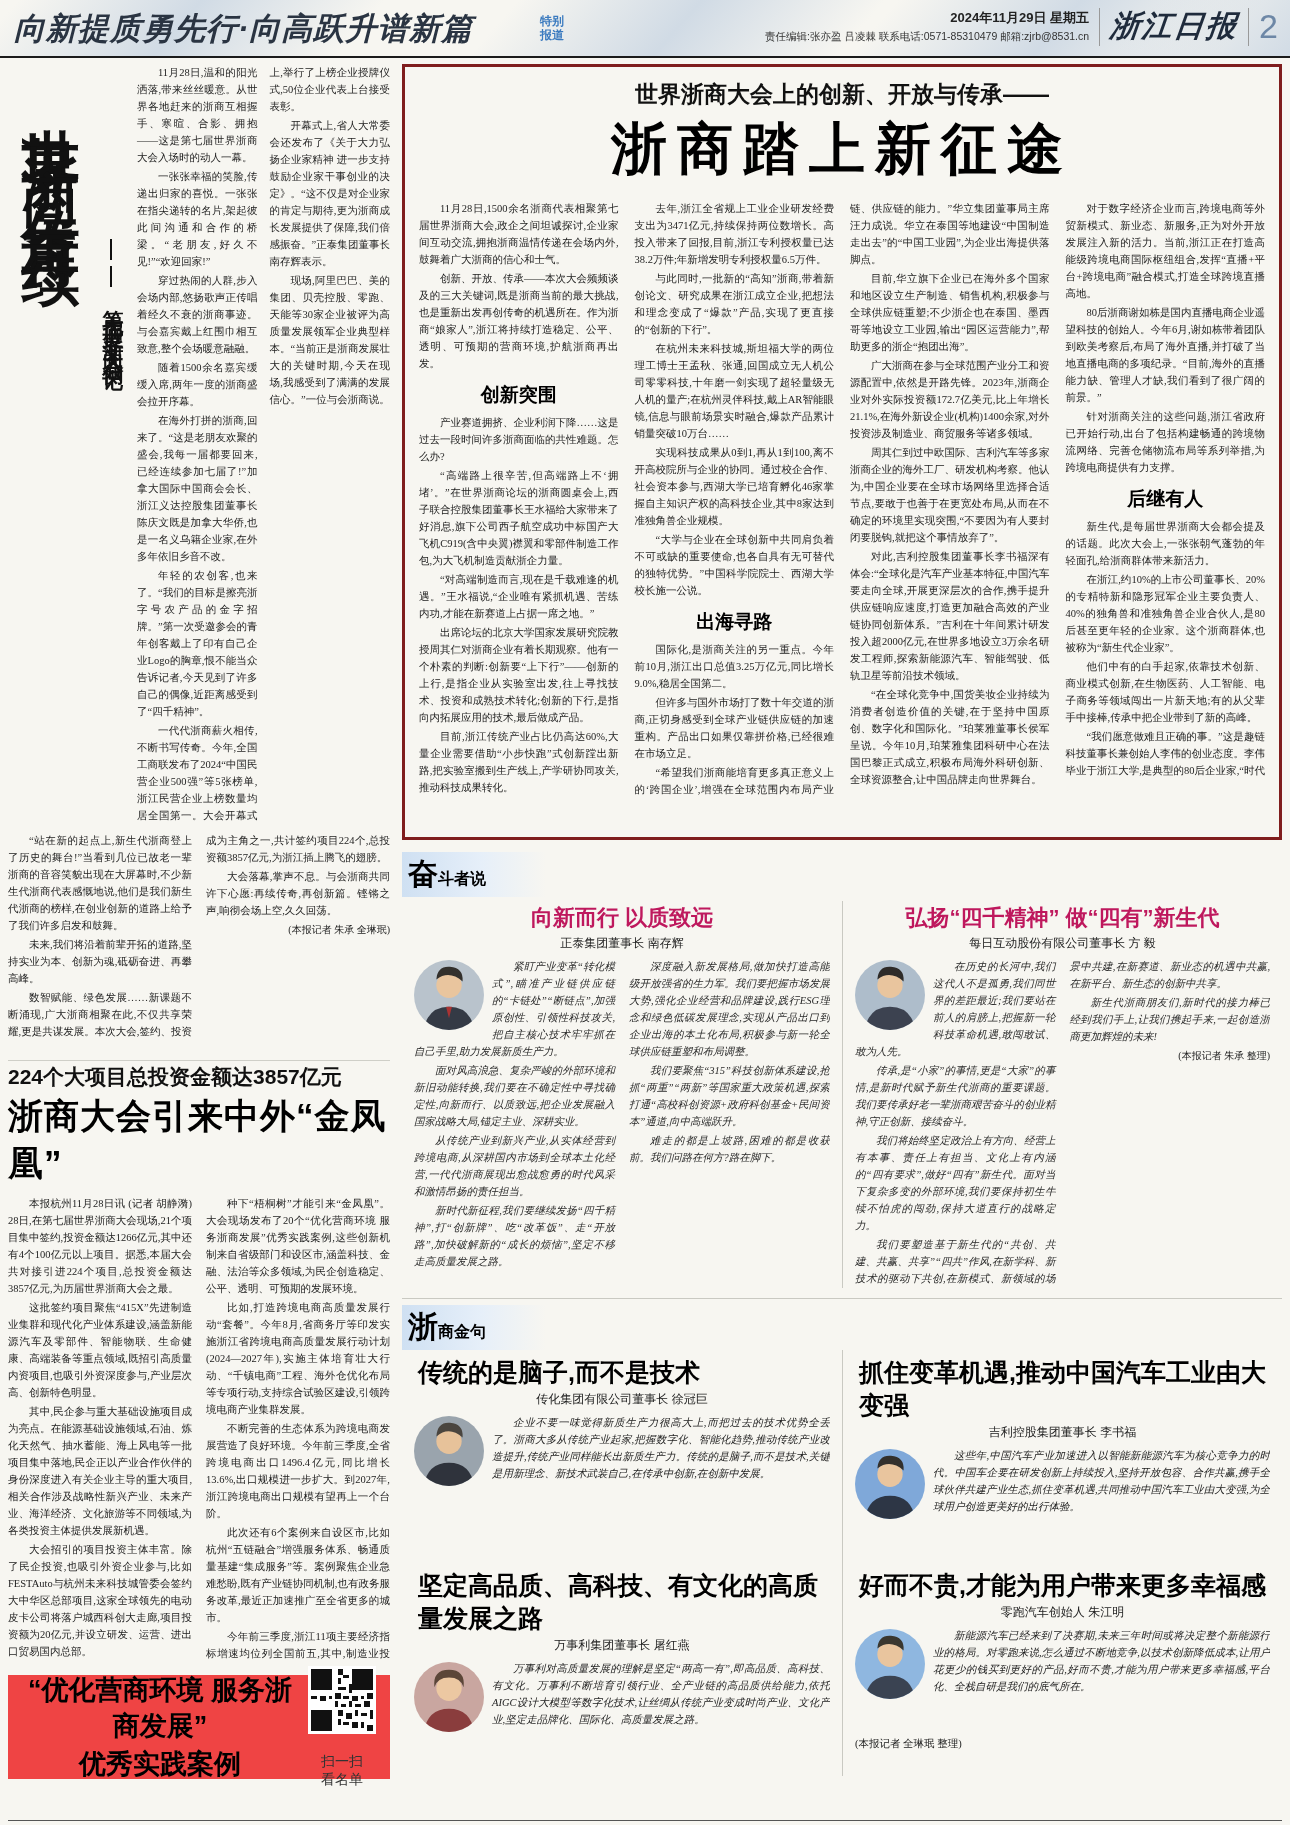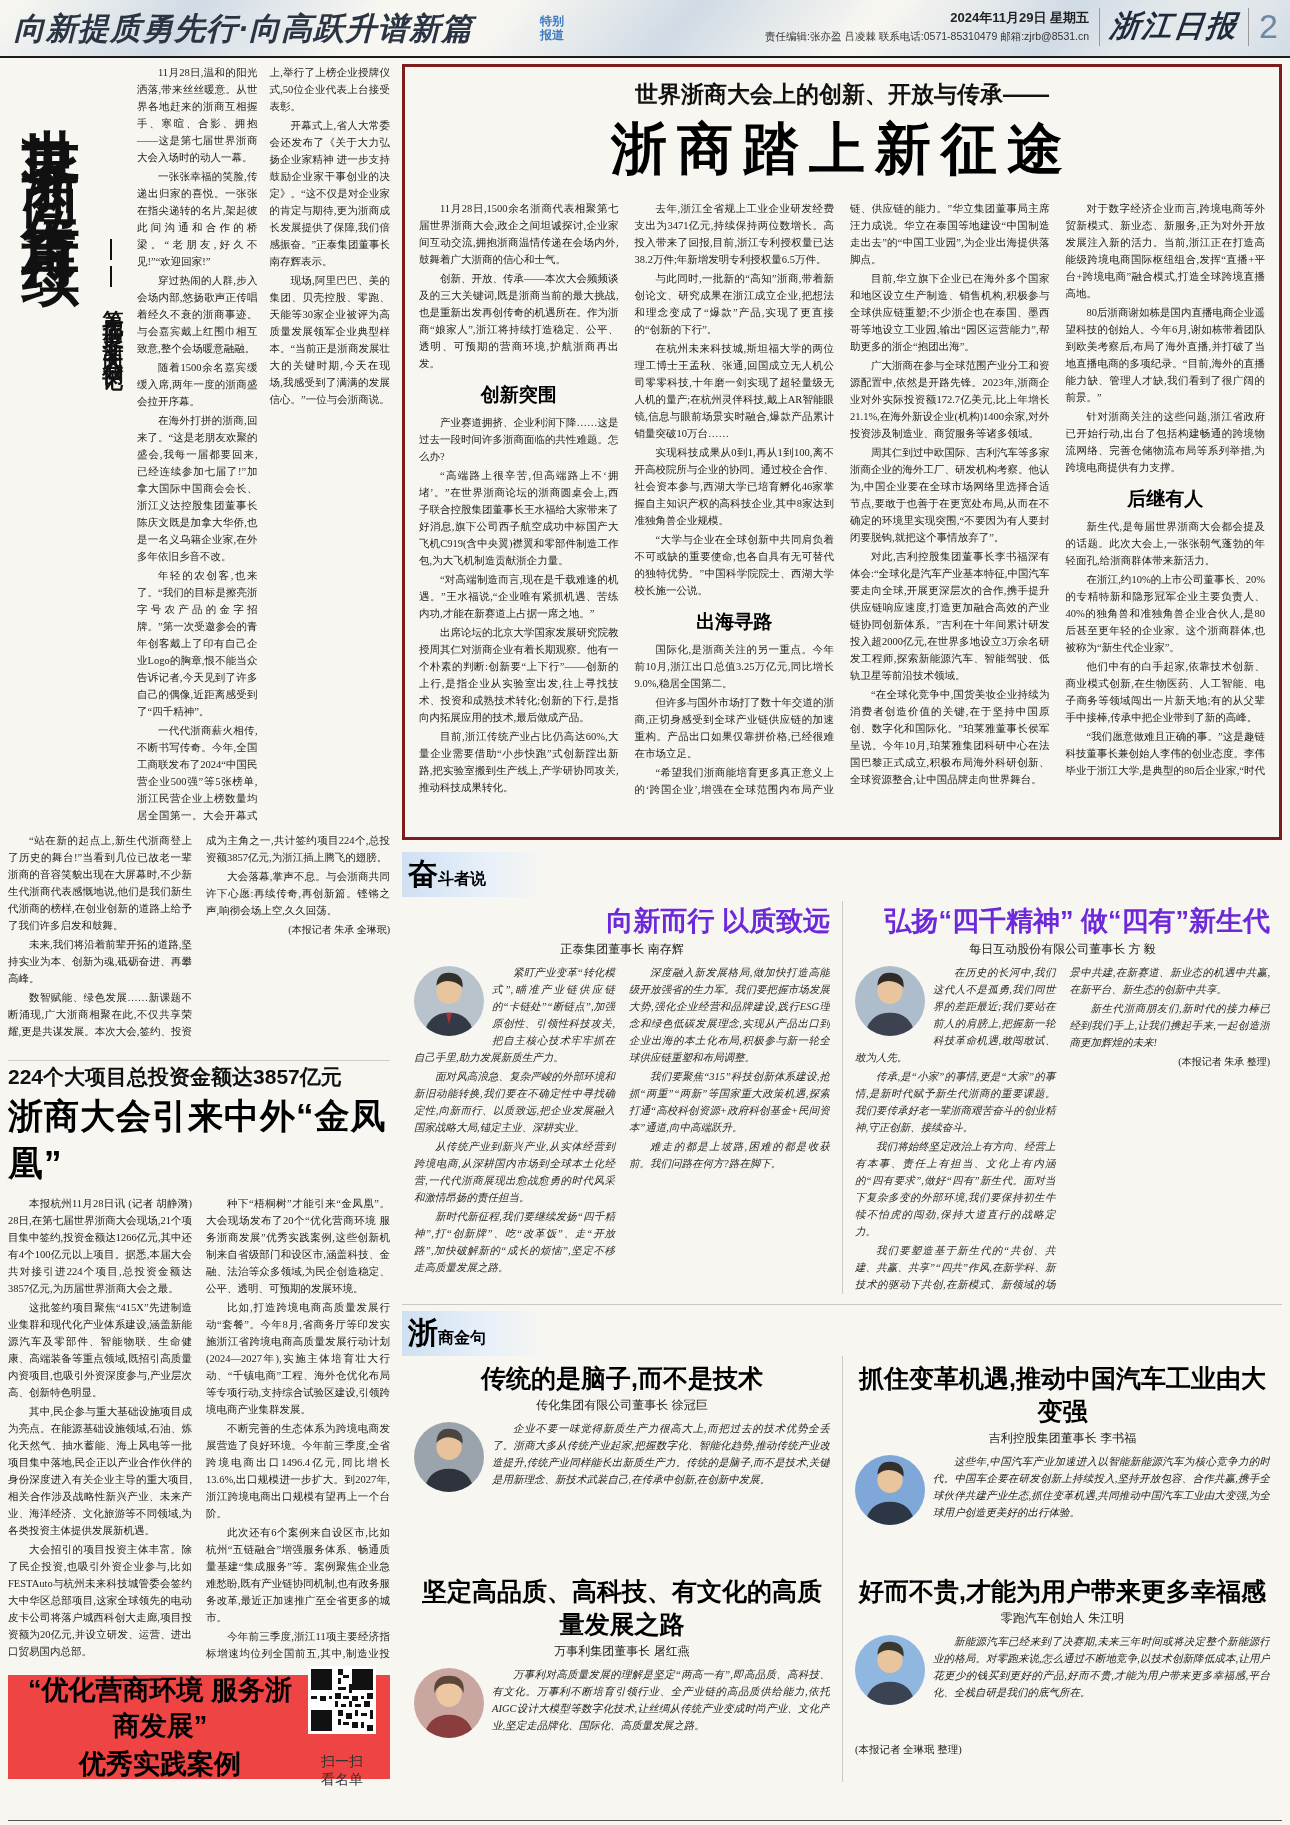--- a/index.html
+++ b/index.html
@@ -65,35 +65,35 @@
   
   .seclabel{display:inline-block;background:linear-gradient(90deg,#cfe0f2,#e6eff9 55%,rgba(230,239,249,0));
       padding:2px 60px 2px 6px;font-family:"Liberation Sans",sans-serif;color:#000;}
   .seclabel .big{font-size:30px;font-weight:900;}
   .seclabel .rest{font-size:16px;font-weight:700;}
   
   .fendou{margin-top:12px;}
   .fd-row{display:flex;margin-top:4px;}
   .fd-item{width:50%;padding:0 12px;box-sizing:border-box;}
   .fd-item + .fd-item{border-left:1px solid #c9c9c2;}
-  .fd-head{text-align:right;font-family:"Liberation Sans",sans-serif;font-weight:900;
-      font-size:27px;color:#6d28d9;margin:2px 0 2px;}
+  .fd-head{text-align:center;font-family:"Liberation Sans",sans-serif;font-weight:900;
+      font-size:22px;color:#be185d;margin:2px 0 2px;}
   .speaker{text-align:center;font-family:"Liberation Sans",sans-serif;font-size:12px;
       color:#222;margin-bottom:6px;}
   .fd-text{height:330px;overflow:hidden;column-count:2;column-gap:14px;column-fill:auto;}
   .speech p.para{font-style:italic;font-family:"Liberation Serif",serif;color:#2a2a2a;}
   .portrait{width:70px;height:70px;border-radius:50%;overflow:hidden;float:left;
       margin:2px 8px 4px 0;flex:none;}
   .portrait svg{display:block;width:100%;height:100%;}
   
   .jinju{margin-top:10px;border-top:1px solid #c9c9c2;padding-top:6px;}
   .jj-grid{display:flex;flex-wrap:wrap;}
   .jj-item{width:50%;box-sizing:border-box;padding:4px 12px 8px;}
   .jj-item:nth-child(2n){border-left:1px solid #c9c9c2;}
-  .jj-head{text-align:center;font-family:"Liberation Sans",sans-serif;font-weight:900;
+  .jj-head{text-align:left;font-family:"Liberation Sans",sans-serif;font-weight:900;
       font-size:25px;color:#000;margin:2px 4px;}
   .jj-text{overflow:hidden;height:108px;}
   .jj-text p.para{font-style:italic;}
   .jj-byline{text-align:left;font-size:10.5px;color:#222;margin-top:2px;}
   .footrule{position:absolute;left:8px;right:8px;bottom:4px;border-top:1px solid #555;}
 </style>
 </head>
 <body>
 
 <div class="page">

